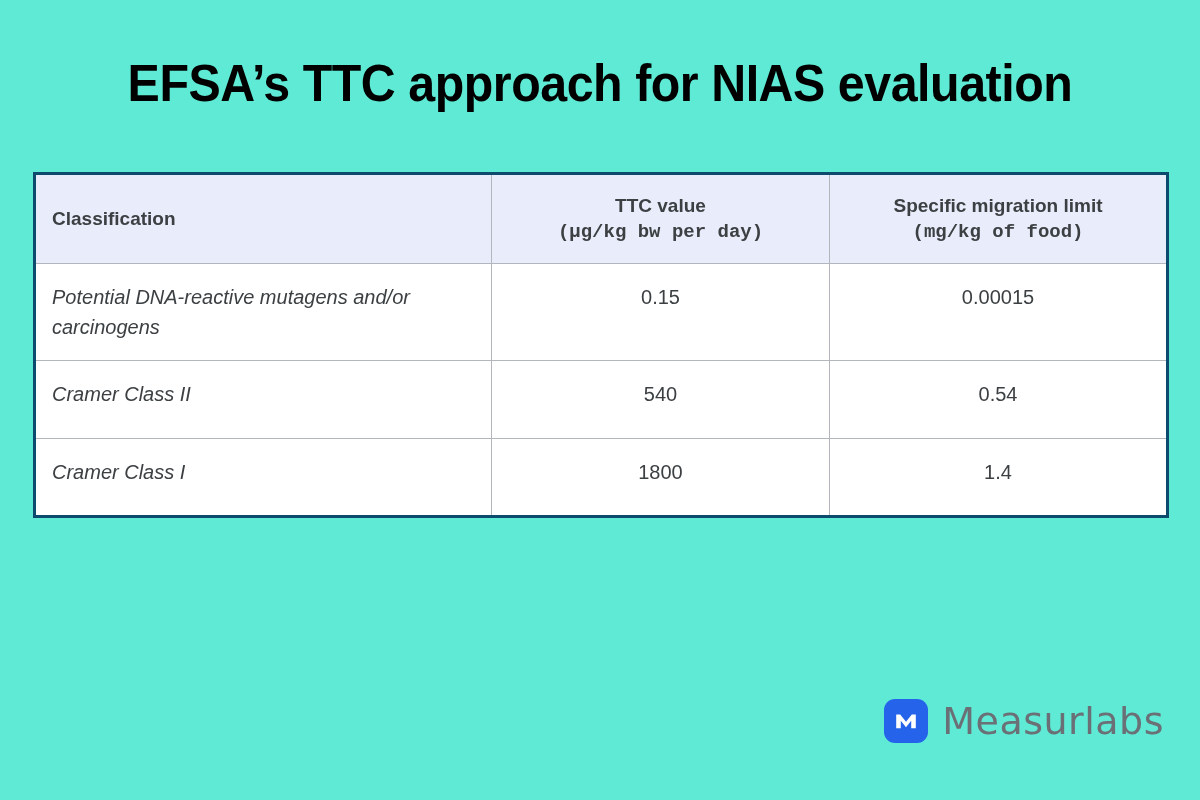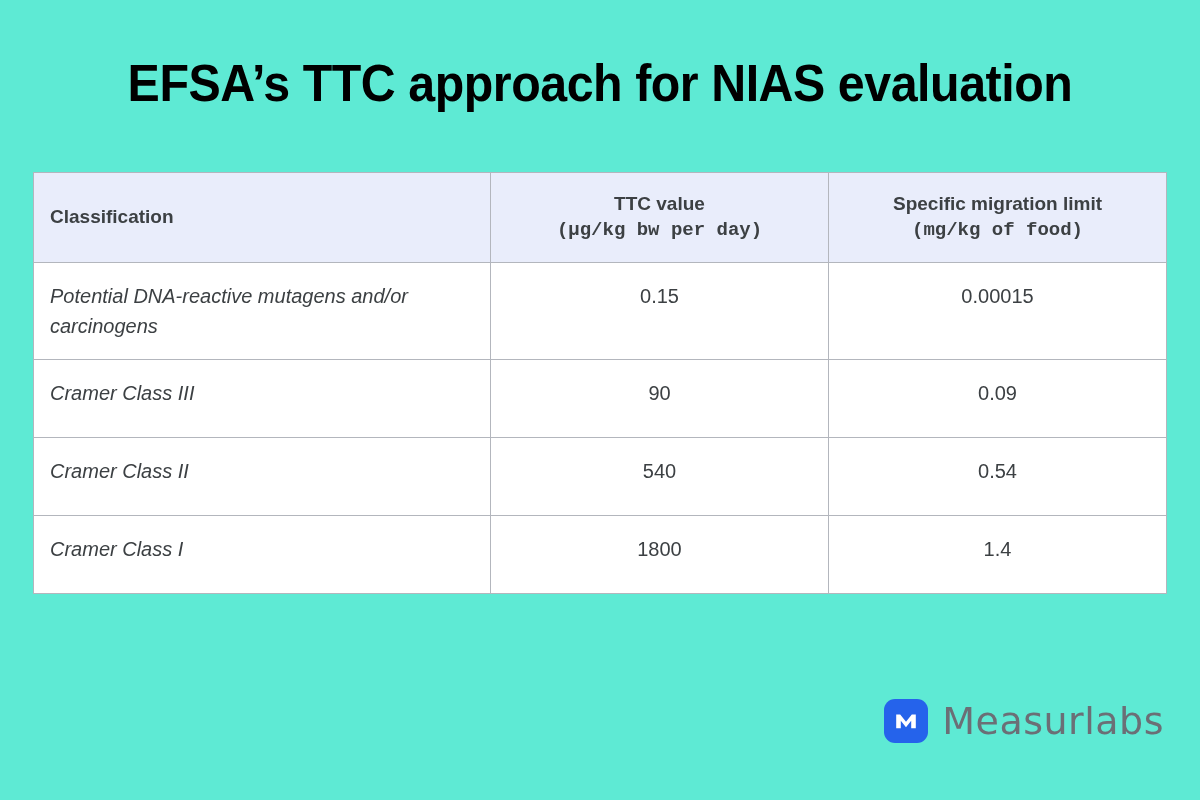--- a/index.html
+++ b/index.html
@@ -43,21 +43,21 @@
     position: absolute;
     left: 33px;
     top: 172px;
     width: 1133px;
   }
 
   table.ttc {
     width: 1133px;
     border-collapse: collapse;
     table-layout: fixed;
-    border: 1px solid #0c4a6e;
+    border: 3px solid #0c4a6e;
   }
 
   table.ttc col.c-class { width: 457px; }
   table.ttc col.c-ttc   { width: 338px; }
   table.ttc col.c-sml   { width: 338px; }
 
   table.ttc th,
   table.ttc td {
     border: 1px solid #b3b6bd;
     vertical-align: top;
@@ -162,25 +162,20 @@
           </th>
         </tr>
       </thead>
       <tbody>
         <tr>
           <td class="d-class">Potential DNA-reactive mutagens and/or carcinogens</td>
           <td class="d-num">0.15</td>
           <td class="d-num">0.00015</td>
         </tr>
         <tr>
-          <td class="d-class">Cramer Class III</td>
-          <td class="d-num">90</td>
-          <td class="d-num">0.09</td>
-        </tr>
-        <tr>
           <td class="d-class">Cramer Class II</td>
           <td class="d-num">540</td>
           <td class="d-num">0.54</td>
         </tr>
         <tr>
           <td class="d-class">Cramer Class I</td>
           <td class="d-num">1800</td>
           <td class="d-num">1.4</td>
         </tr>
       </tbody>

